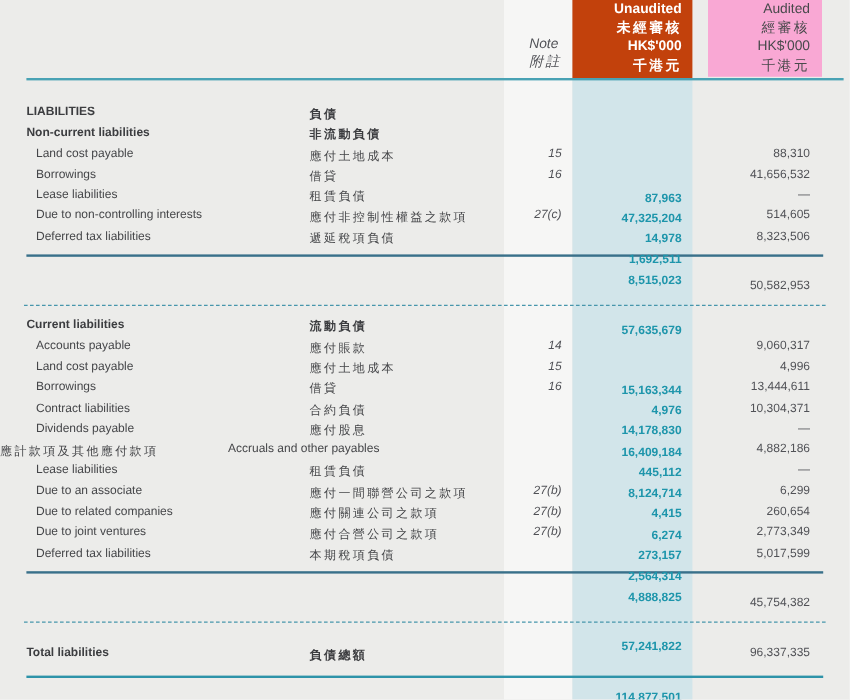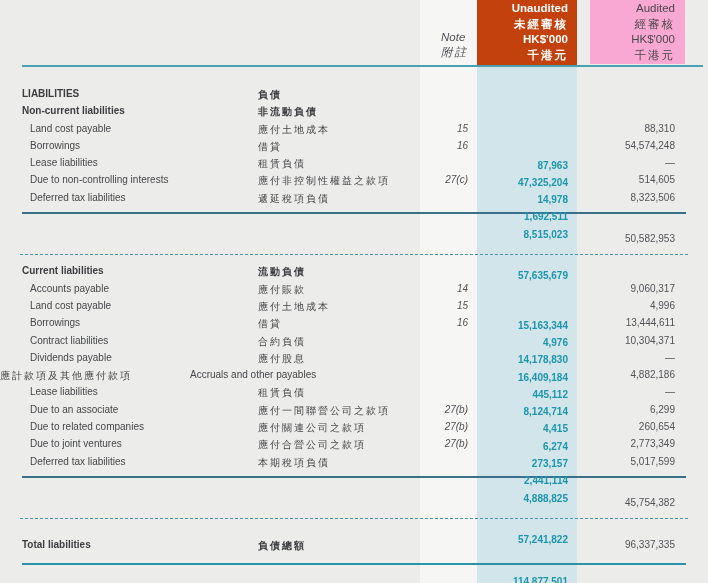--- a/index.html
+++ b/index.html
@@ -96,21 +96,21 @@
         <div class="c zhc">應付土地成本</div>
         <div class="c note">15</div>
         <div class="c v1">87,963</div>
         <div class="c v2">88,310</div>
       </div>
       <div class="row item">
         <div class="c en">Borrowings</div>
         <div class="c zhc">借貸</div>
         <div class="c note">16</div>
         <div class="c v1">47,325,204</div>
-        <div class="c v2">54,574,248</div>
+        <div class="c v2">41,656,532</div>
       </div>
       <div class="row item">
         <div class="c en">Lease liabilities</div>
         <div class="c zhc">租賃負債</div>
         <div class="c note"></div>
         <div class="c v1">14,978</div>
         <div class="c v2">—</div>
       </div>
       <div class="row item">
         <div class="c en">Due to non-controlling interests</div>
@@ -202,21 +202,21 @@
         <div class="c en">Due to related companies</div>
         <div class="c zhc">應付關連公司之款項</div>
         <div class="c note">27(b)</div>
         <div class="c v1">273,157</div>
         <div class="c v2">260,654</div>
       </div>
       <div class="row item">
         <div class="c en">Due to joint ventures</div>
         <div class="c zhc">應付合營公司之款項</div>
         <div class="c note">27(b)</div>
-        <div class="c v1">2,441,114</div>
+        <div class="c v1">2,564,314</div>
         <div class="c v2">2,773,349</div>
       </div>
       <div class="row item">
         <div class="c en">Deferred tax liabilities</div>
         <div class="c zhc">本期稅項負債</div>
         <div class="c note"></div>
         <div class="c v1">4,888,825</div>
         <div class="c v2">5,017,599</div>
       </div>
       <div class="hr mid"></div>

